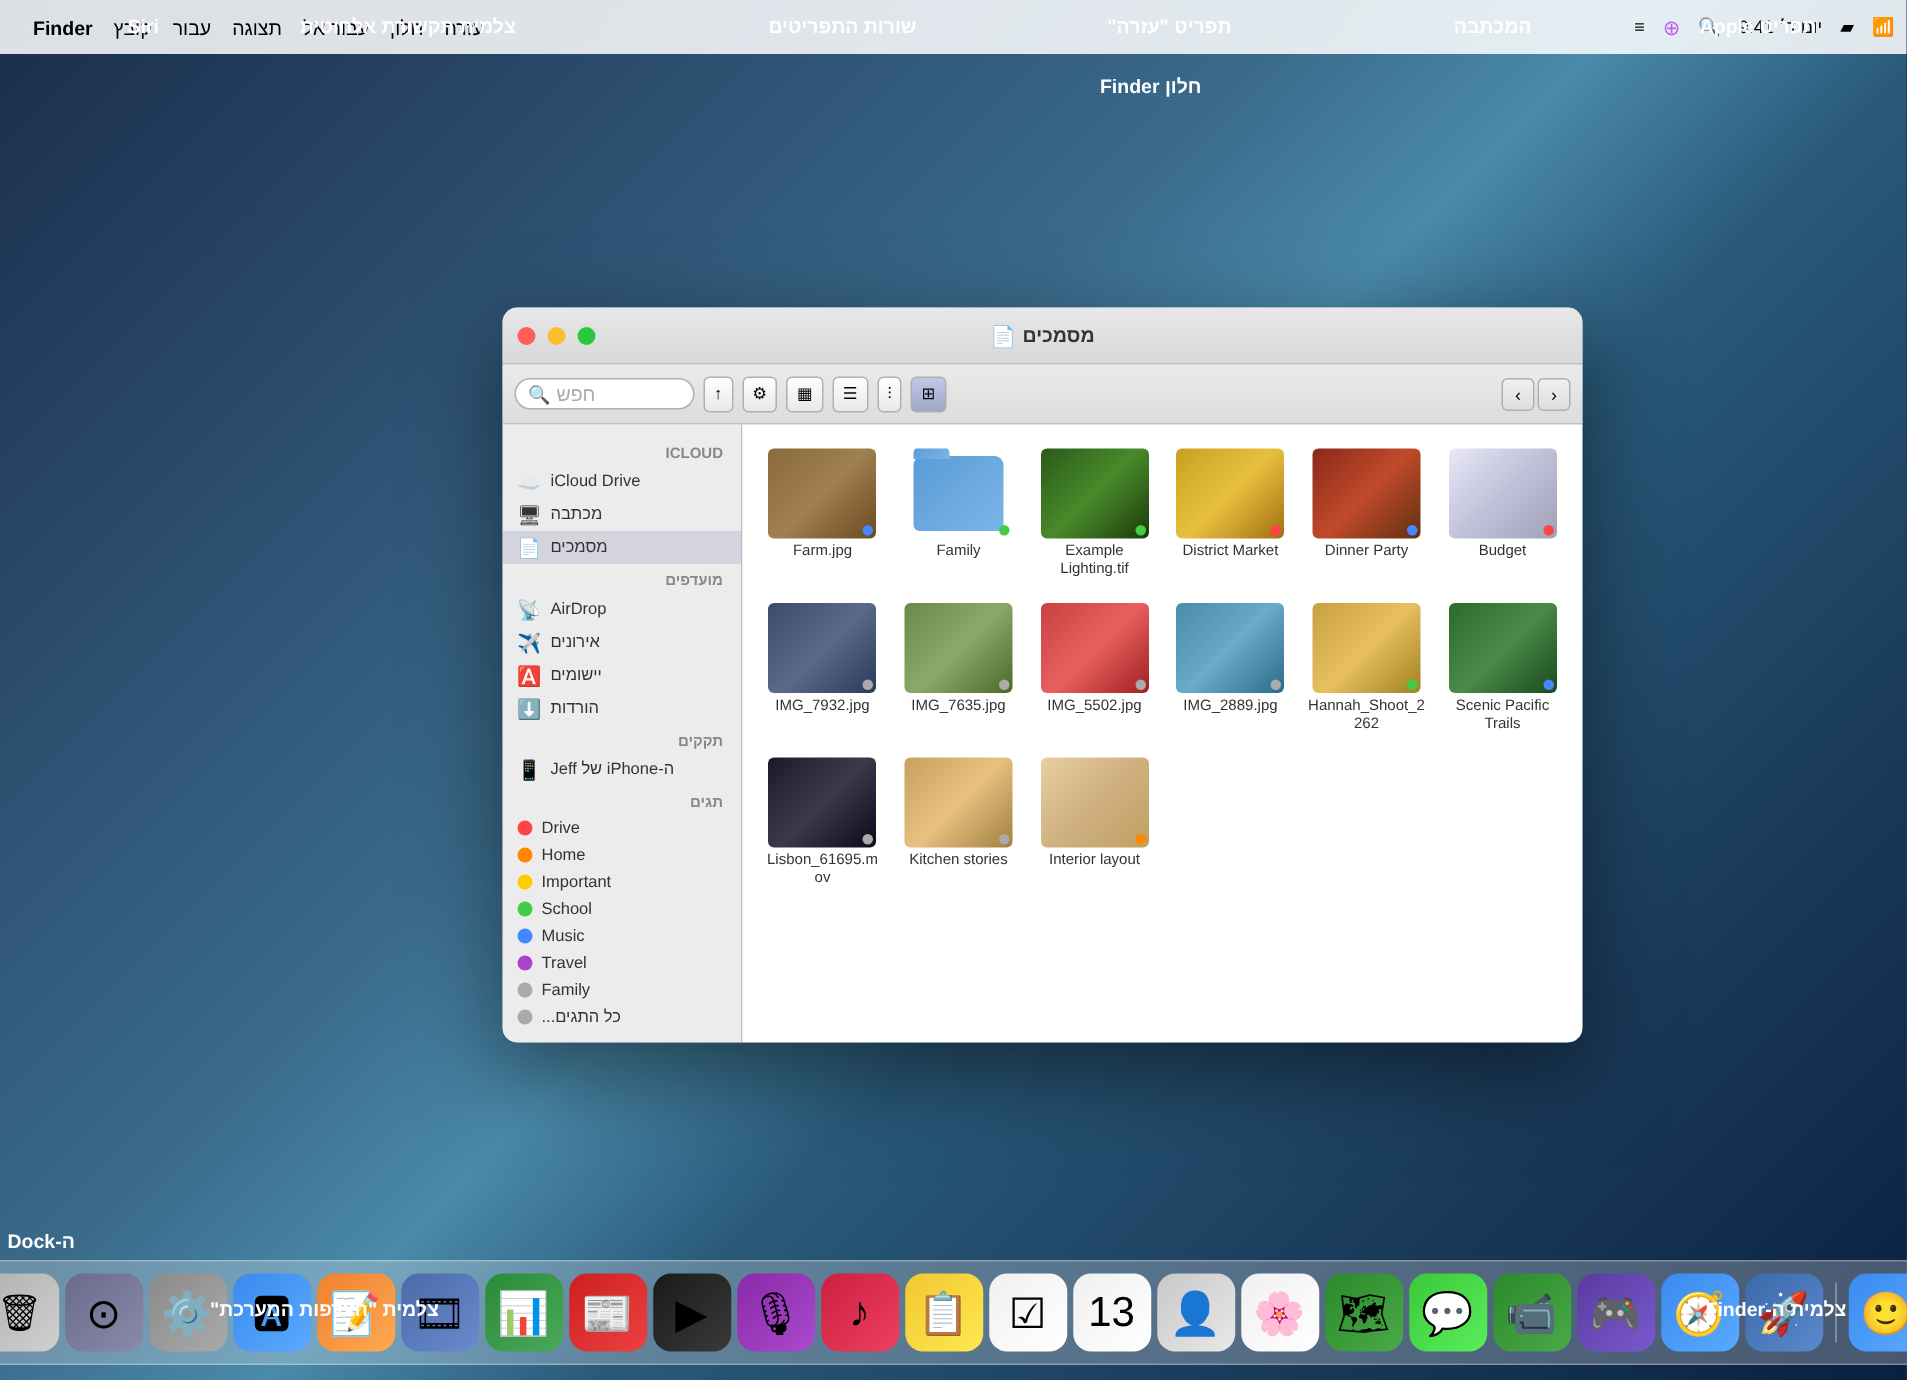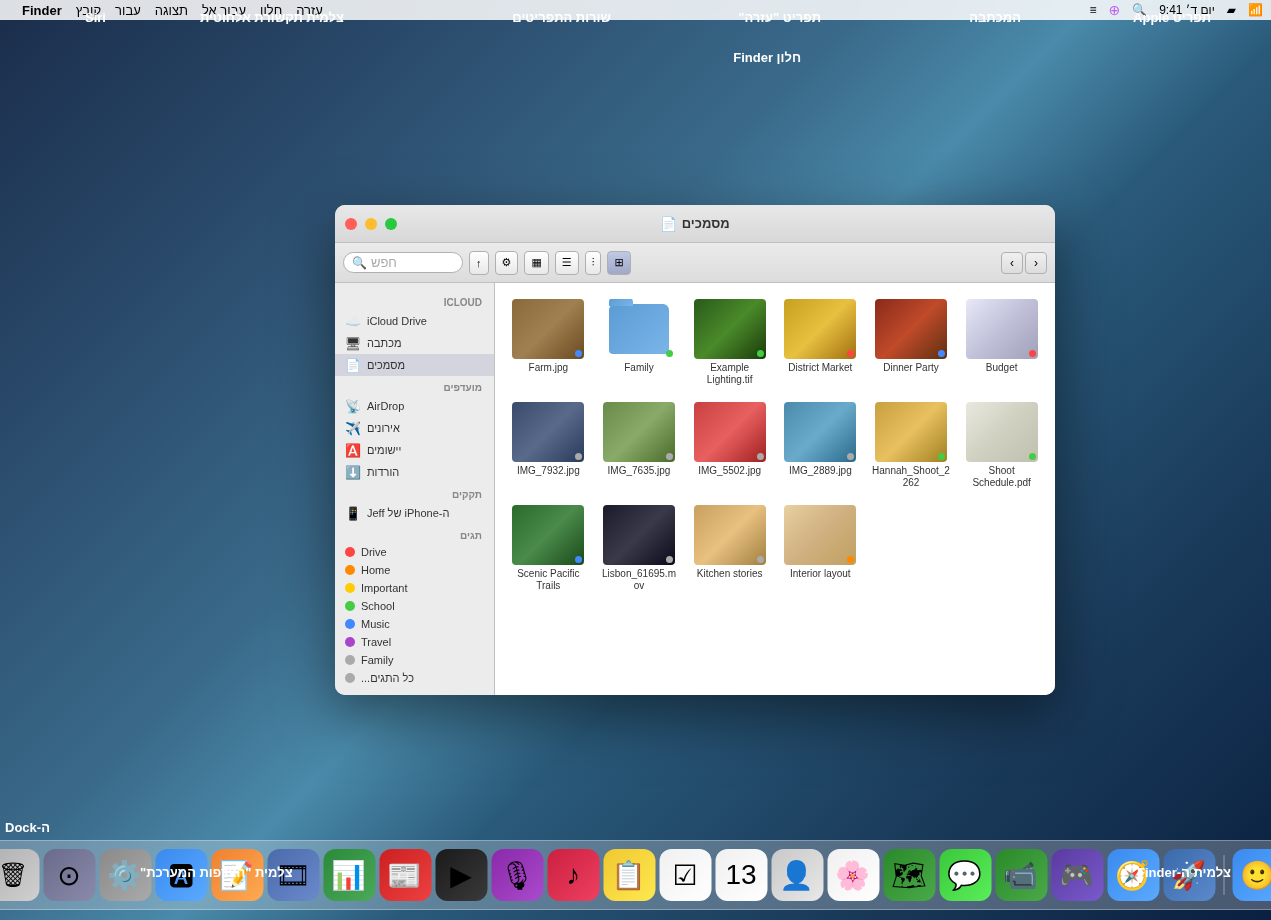--- a/index.html
+++ b/index.html
@@ -18,21 +18,21 @@
       top: 0; left: 0;
       width: 100%; height: 100%;
       background: linear-gradient(135deg, #1a2d4a 0%, #2a4a6b 20%, #3a6a8a 40%, #4a8aaa 50%, #2a5a7a 60%, #1a3a5a 80%, #0a2040 100%);
       z-index: 0;
     }
 
     
     .menubar {
       position: absolute;
       top: 0; left: 0; right: 0;
-      height: 20px;
+      height: 36px;
       background: rgba(255,255,255,0.85);
       backdrop-filter: blur(10px);
       display: flex;
       align-items: center;
       justify-content: space-between;
       padding: 0 8px;
       z-index: 100;
       font-size: 13px;
       font-weight: 500;
     }
@@ -542,26 +542,20 @@
           <div class="file-thumb thumb-img4">
             <div class="file-dot" style="background: rgb(170, 170, 170);"></div>
           </div>
           <div class="file-name">IMG_2889.jpg</div>
         </div>
         <div class="file-item">
           <div class="file-thumb thumb-hannah">
             <div class="file-dot" style="background: rgb(68, 204, 68);"></div>
           </div>
           <div class="file-name">Hannah_Shoot_2262</div>
-        </div>
-        <div class="file-item">
-          <div class="file-thumb thumb-shoot">
-            <div class="file-dot" style="background: rgb(68, 204, 68);"></div>
-          </div>
-          <div class="file-name">Shoot Schedule.pdf</div>
         </div>
         <div class="file-item">
           <div class="file-thumb thumb-scenic">
             <div class="file-dot" style="background: rgb(68, 136, 255);"></div>
           </div>
           <div class="file-name">Scenic Pacific Trails</div>
         </div>
         <div class="file-item">
           <div class="file-thumb thumb-lisbon">
             <div class="file-dot" style="background: rgb(170, 170, 170);"></div>

